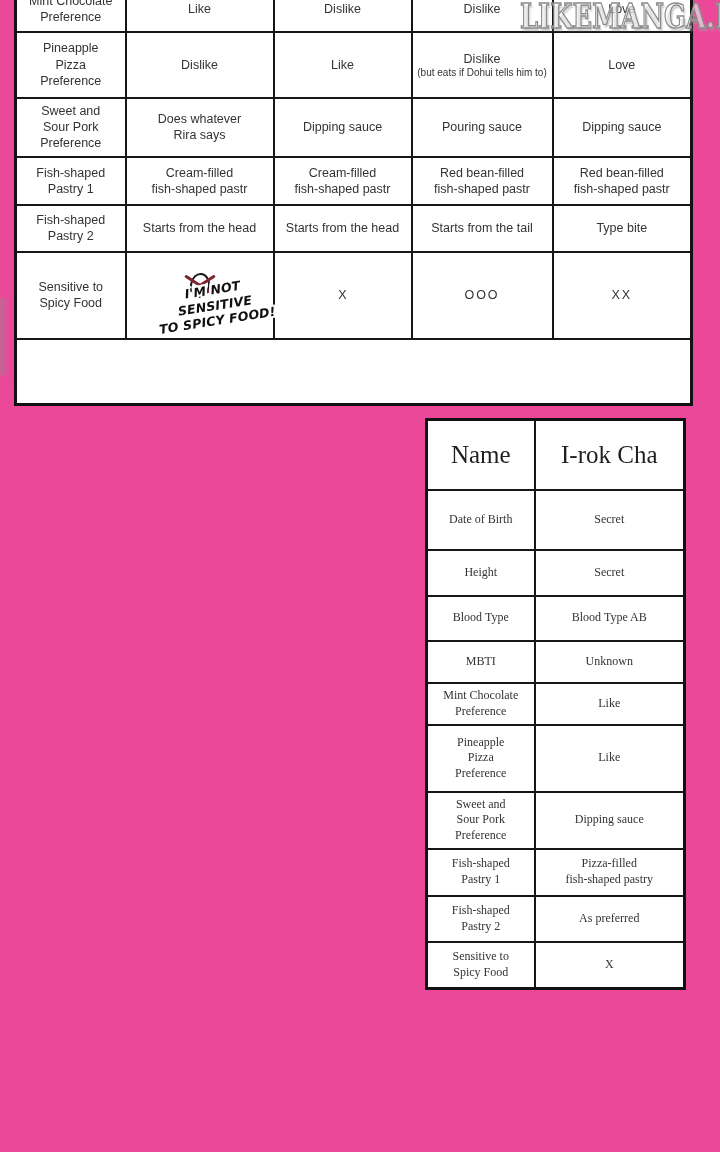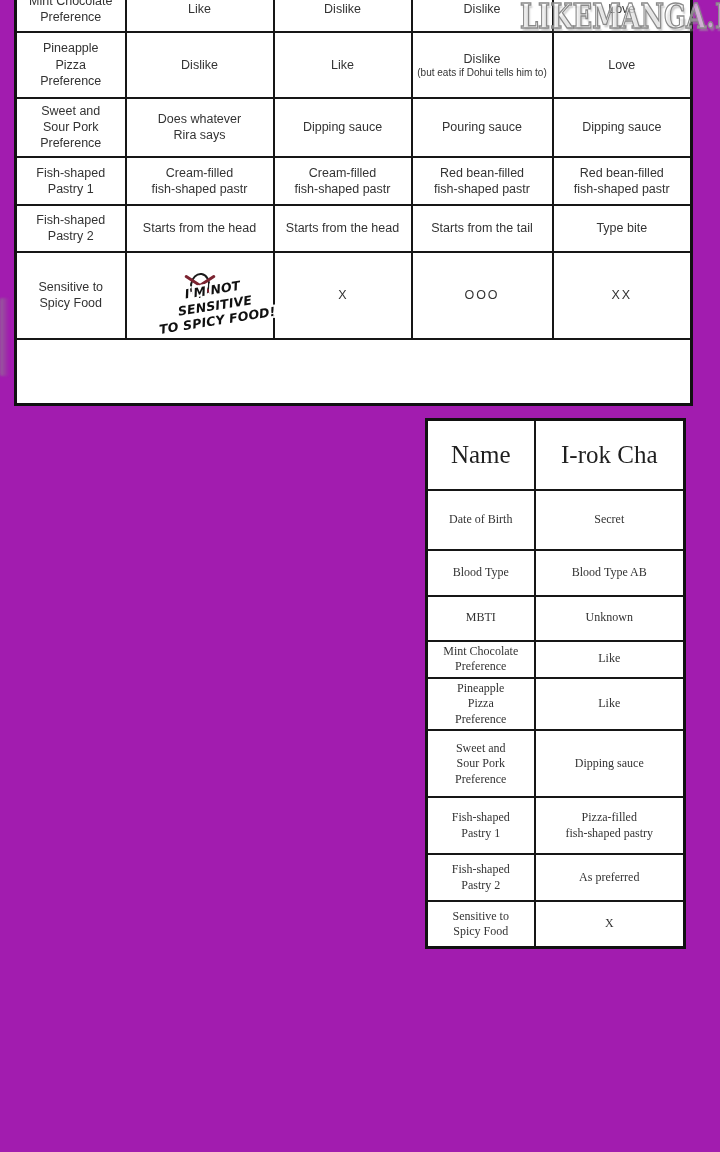--- a/index.html
+++ b/index.html
@@ -2,21 +2,21 @@
 <html><head>
 <meta charset="utf-8">
 <style>
   * { margin:0; padding:0; box-sizing:border-box; }
   html,body { background:#ffffff; }
   body {
     width:720px; height:1152px; position:relative; overflow:hidden;
     font-family:"Liberation Sans","DejaVu Sans",sans-serif;
     color:#2e2e2e;
   }
-  .page { position:absolute; inset:0; background:#a21caf; }
+  .page { position:absolute; inset:0; background:#ec4899; }
 
   
   table { border-collapse:collapse; table-layout:fixed; background:#fff; }
   td {
     border:2px solid #161616;
     text-align:center; vertical-align:middle;
     white-space:pre-line; line-height:1.3;
     padding:2px 3px; overflow:hidden;
   }
 
@@ -60,21 +60,21 @@
   }
 
   
   .profile-table { position:absolute; left:425px; top:418px; width:258px; border:3px solid #111;font-family:Liberation Serif, serif; }
   .profile-table td { font-size:12px; color:#333; }
   .profile-table tr:nth-child(1) td { font-size:25px; font-weight:500; color:#1f1f1f; letter-spacing:0; }
   .profile-table tr:nth-child(1){ height:70px; }
   .profile-table tr:nth-child(2){ height:60px; }
   .profile-table tr:nth-child(3){ height:46px; }
   .profile-table tr:nth-child(4){ height:45px;margin-top:48px; }
-  .profile-table tr:nth-child(5){ height:32px;padding-left:28px; }
+  .profile-table tr:nth-child(5){ height:42px;padding-left:28px; }
   .profile-table tr:nth-child(6){ height:42px; }
   .profile-table tr:nth-child(7){ height:67px; }
   .profile-table tr:nth-child(8){ height:57px; }
   .profile-table tr:nth-child(9){ height:47px; }
   .profile-table tr:nth-child(10){ height:46px; }
   .profile-table tr:nth-child(11){ height:47px; }
   .profile-x { font-size:19px; color:#2a2a2a; }
 
   
   .watermark {
@@ -192,20 +192,24 @@
     <tbody>
         <tr>
       <td>Name</td>
       <td>I-rok Cha</td>
     </tr>
     <tr>
       <td>Date of Birth</td>
       <td>Secret</td>
     </tr>
     <tr>
+      <td>Height</td>
+      <td>Secret</td>
+    </tr>
+    <tr>
       <td>Blood Type</td>
       <td>Blood Type AB</td>
     </tr>
     <tr>
       <td>MBTI</td>
       <td>Unknown</td>
     </tr>
     <tr>
       <td>Mint Chocolate
 Preference</td>

